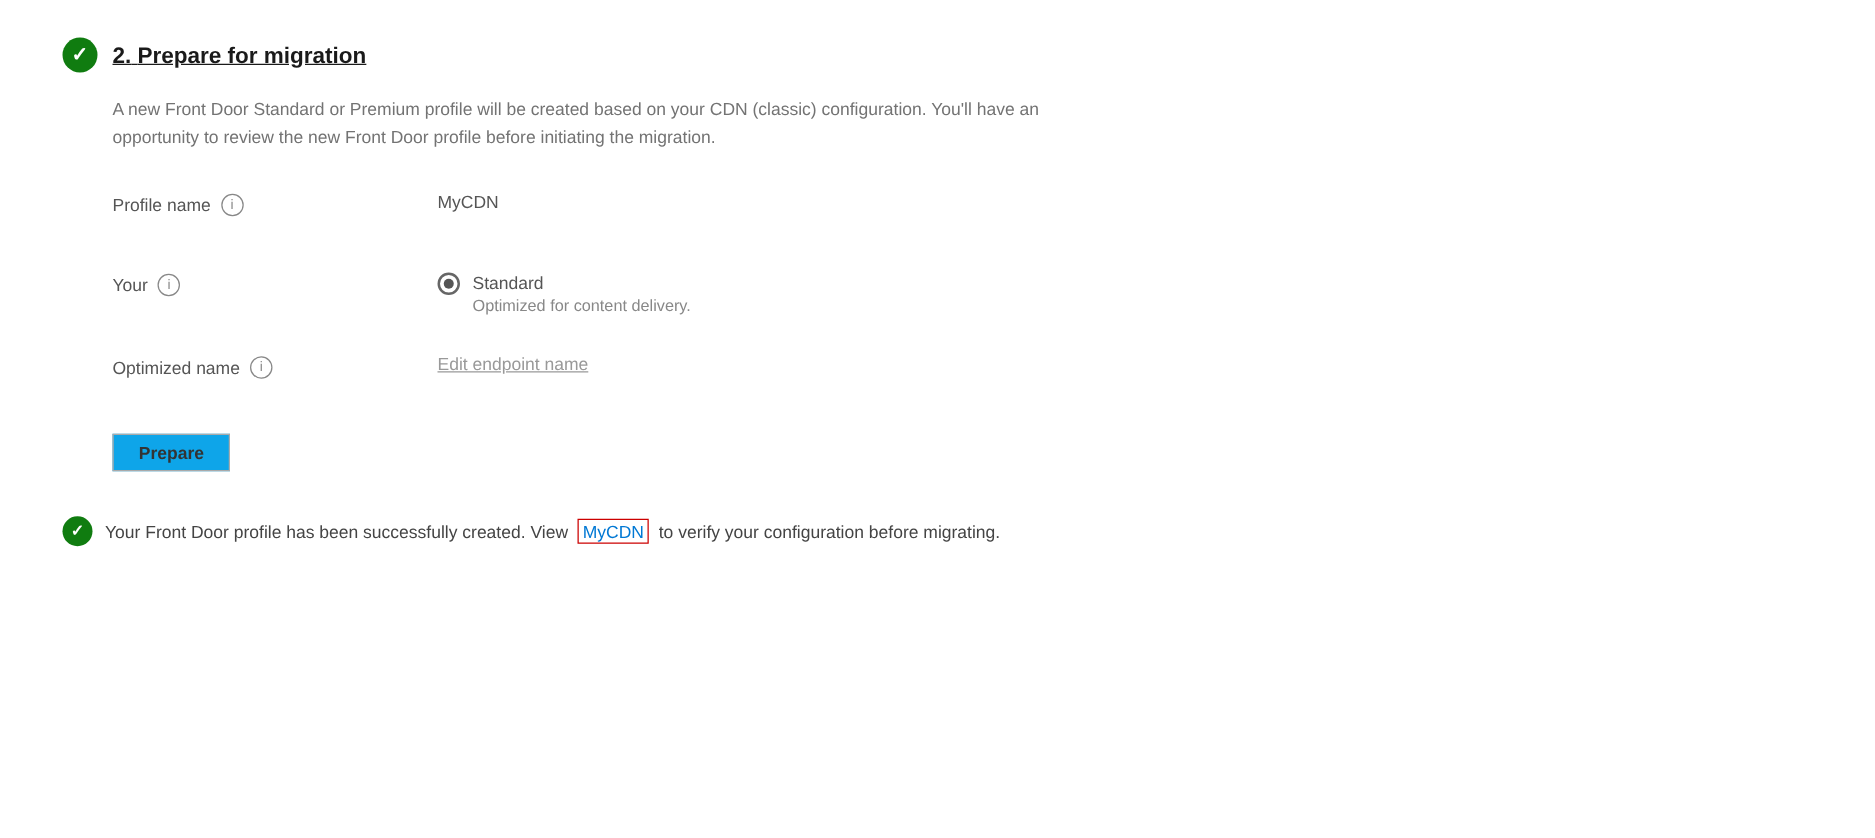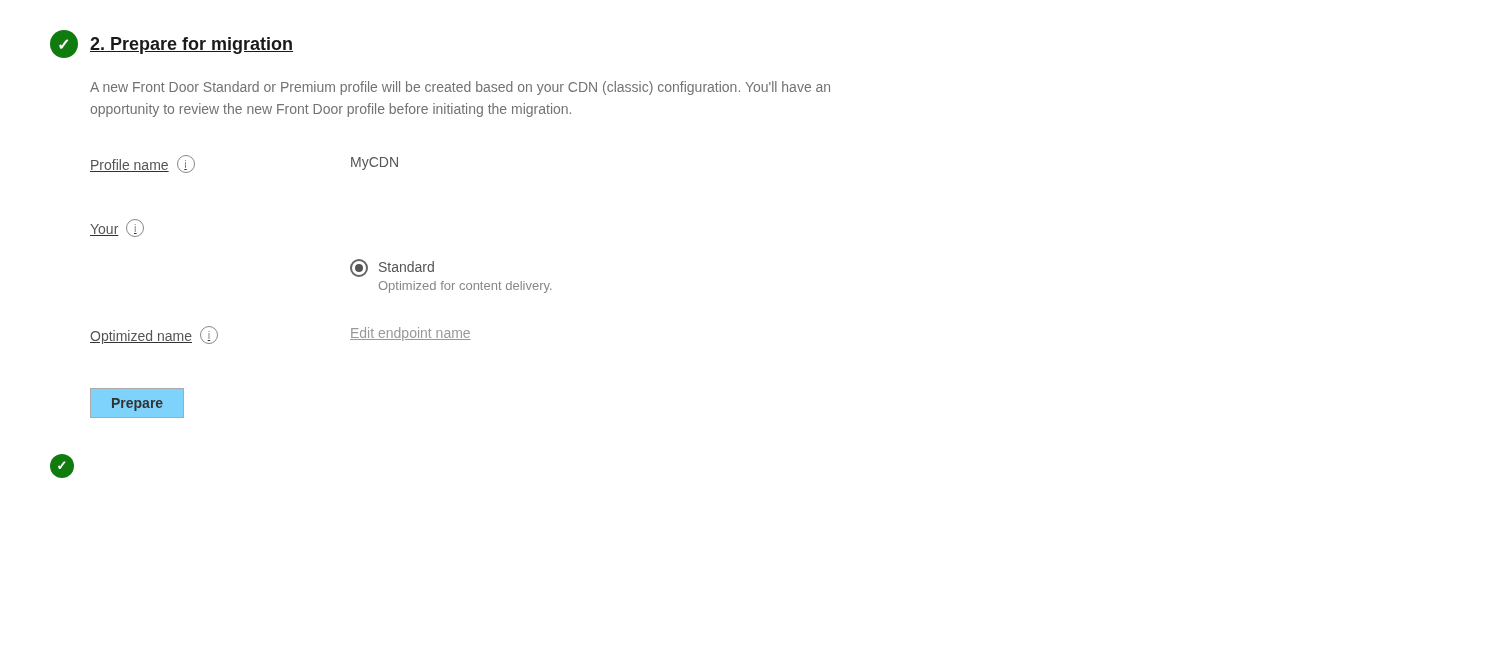--- a/index.html
+++ b/index.html
@@ -66,24 +66,23 @@
       display: flex;
       align-items: flex-start;
       margin-bottom: 28px;
       min-height: 36px;
     }
 
     .form-label-col {
       width: 260px;
       flex-shrink: 0;
       display: flex;
-      align-items: flex-end;
+      align-items: center;
       gap: 8px;
       padding-top: 2px;
-      text-decoration: underline;
     }
 
     .form-label {
       font-size: 14px;
       color: #555555;
     }
 
     .info-icon {
       width: 18px;
       height: 18px;
@@ -104,21 +103,20 @@
 
     .profile-name-value {
       font-size: 14px;
       color: #555555;
       padding-top: 2px;
     }
 
     .tier-options {
       display: flex;
       gap: 16px;
-      margin-top: 41px;
     }
 
     .tier-option {
       display: flex;
       align-items: flex-start;
       gap: 10px;
     }
 
     .radio-outer {
       width: 18px;
@@ -167,21 +165,21 @@
       padding-top: 2px;
       text-decoration: underline;
     }
 
     .prepare-button {
       display: inline-flex;
       align-items: center;
       justify-content: center;
       padding: 6px 20px;
       border: 1px solid #aaaaaa;
-      background: #7dd3fc;
+      background: #0ea5e9;
       color: #333333;
       font-size: 14px;
       font-weight: 600;
       cursor: pointer;
       margin-left: 40px;
       margin-bottom: 28px;
     }
 
     .success-row {
       display: flex;
@@ -286,16 +284,21 @@
   </div>
 
 </div>
 
 
 <button class="prepare-button">Prepare</button>
 
 
 <div class="success-row">
   <div class="success-check"></div>
+  <span class="success-text">
+    <span>Your Front Door profile has been successfully created. View</span>
+    &nbsp;<a href="#" class="success-link">MyCDN</a>&nbsp;
+    <span>to verify your configuration before migrating.</span>
+  </span>
 </div>
 
 
 
 
 </body></html>

